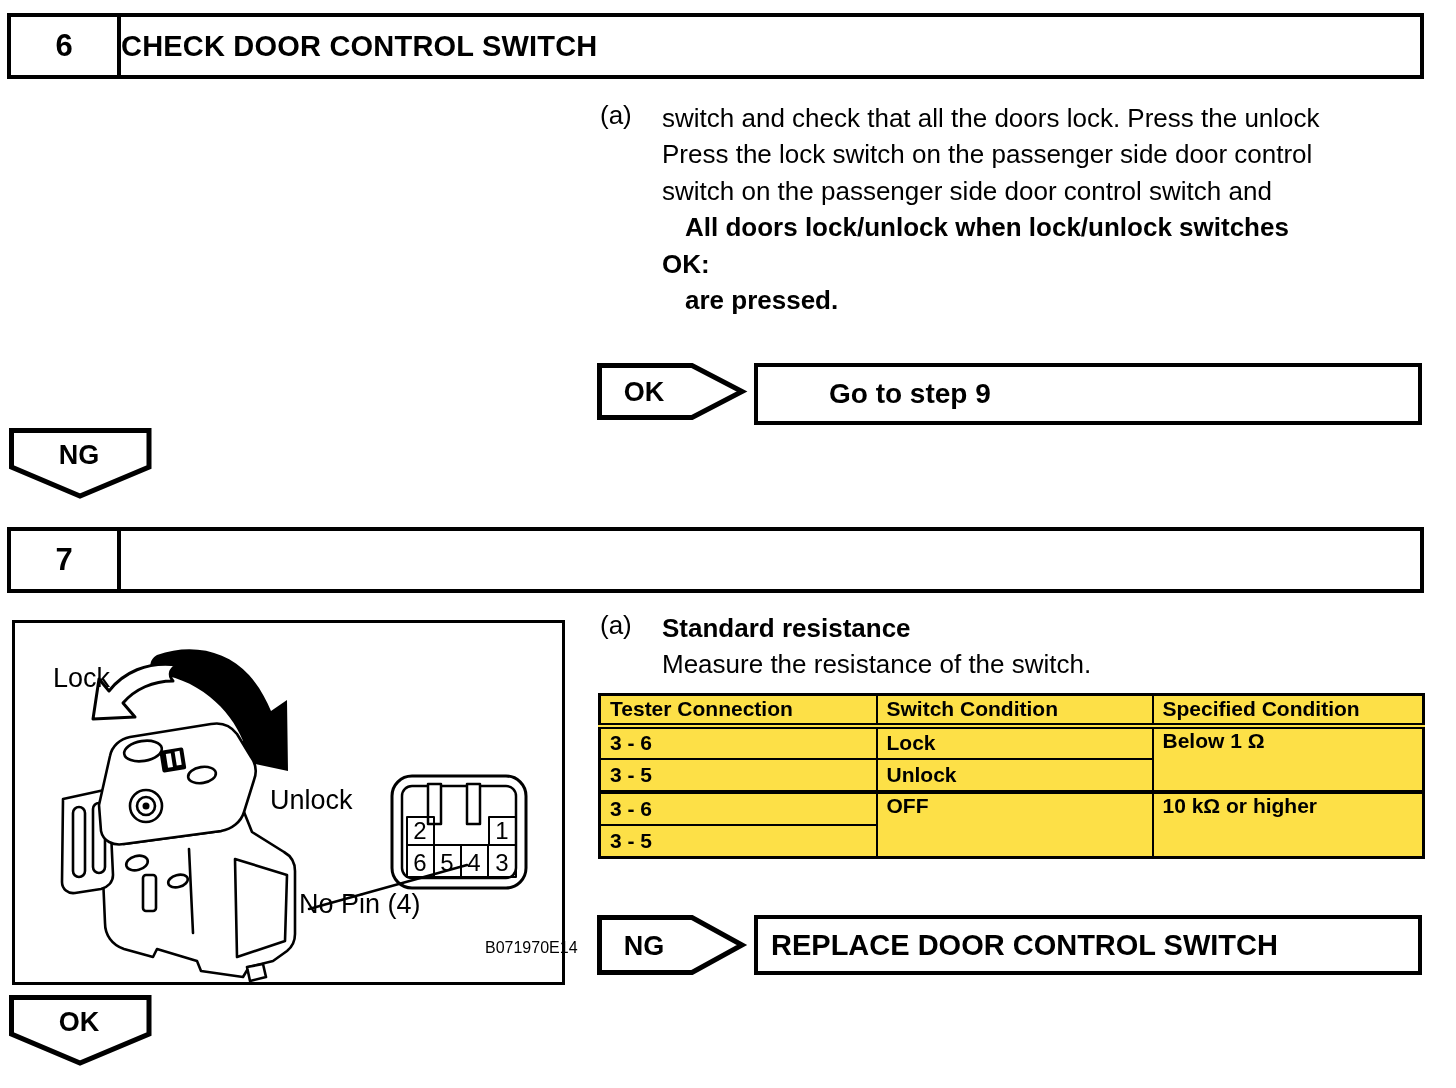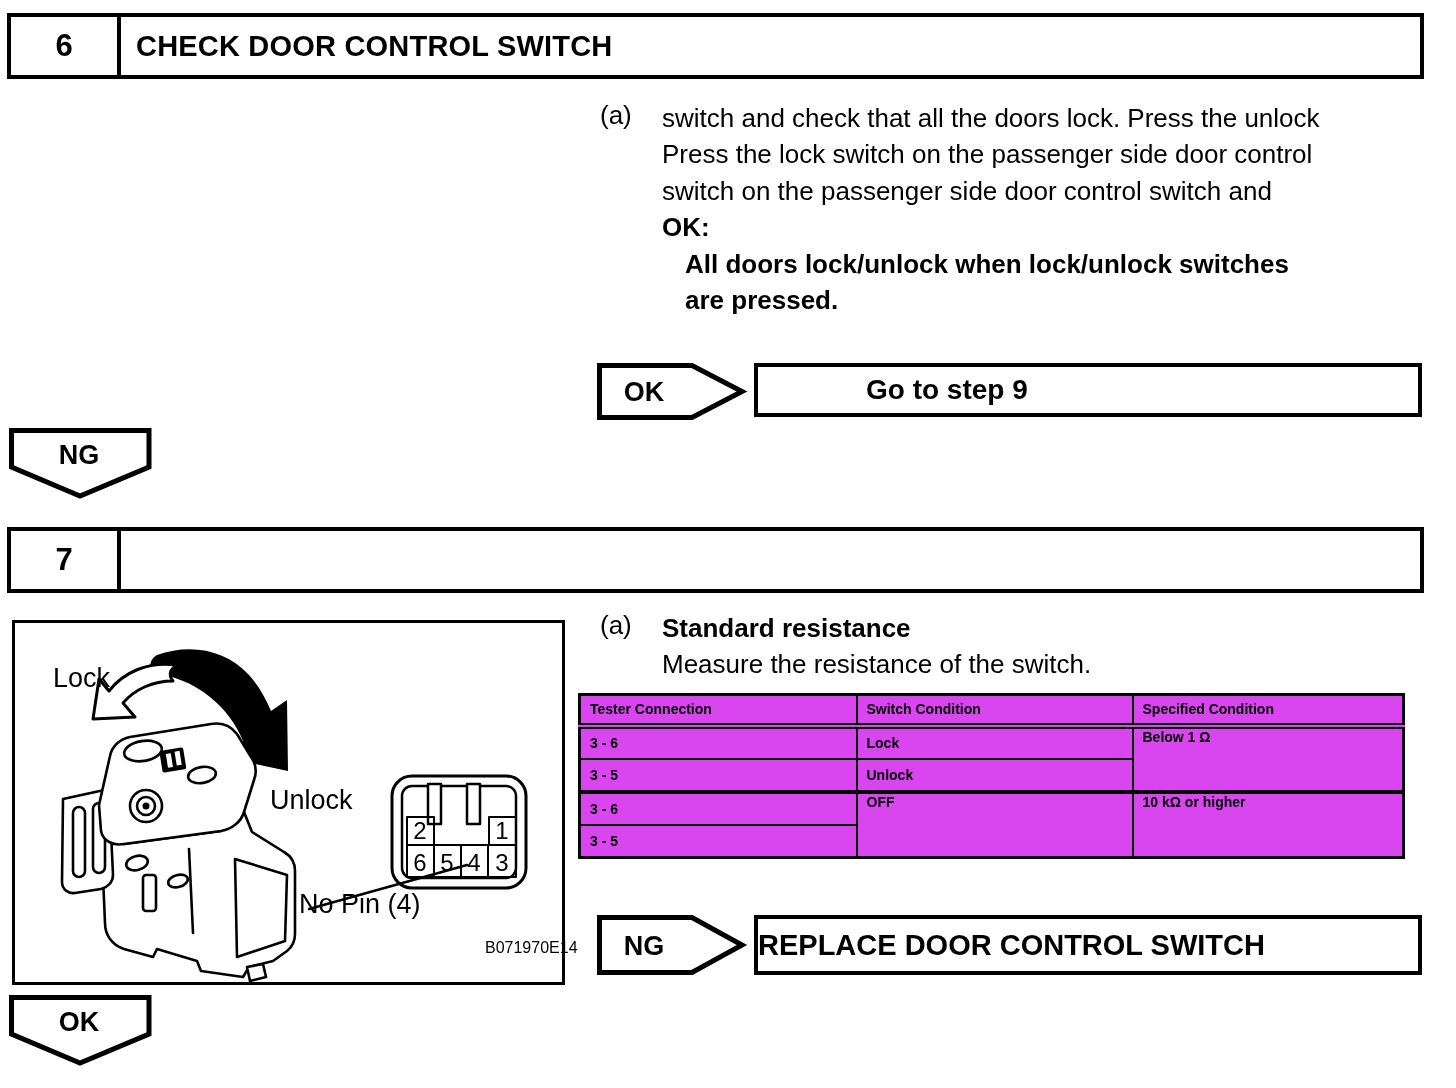--- a/index.html
+++ b/index.html
@@ -13,60 +13,60 @@
   .step-header {
     position:absolute; left:7px; width:1417px; height:66px;
     border:4px solid #000; display:flex; align-items:stretch; background:#fff;
   }
   .step-num {
     width:110px; border-right:4px solid #000; display:flex;
     align-items:center; justify-content:center;
     font-size:31px; font-weight:bold;
   }
   .step-title {
-    display:flex; align-items:center; padding-left:15px;
+    display:flex; align-items:center; 
     font-size:29px; font-weight:bold; letter-spacing:.2px; white-space:nowrap;
   }
   
   .item-label { position:absolute; font-size:26px; white-space:nowrap; }
   .text-block { position:absolute; font-size:26px; }
   .text-block .line { white-space:nowrap; line-height:36.4px; }
   .bold { font-weight:bold; }
   .indent { padding-left:23px; }
   
   .flag { position:absolute; overflow:visible; }
   .flag polygon { fill:#fff; stroke:#000; stroke-width:5; stroke-linejoin:miter; }
   .flag text {
     font-family:"Liberation Sans","DejaVu Sans",sans-serif;
     font-size:27px; font-weight:bold; fill:#000; text-anchor:middle;
   }
   
   .action-box {
     position:absolute; border:4px solid #000; background:#fff;
     display:flex; align-items:center; font-weight:bold; white-space:nowrap;
   }
-  .action-box.goto { left:754px; top:363px; width:668px; height:54px; padding-left:108px; font-size:28px; }
-  .action-box.replace { left:754px; top:915px; width:668px; height:60px; padding-left:0; font-size:29px; }
+  .action-box.goto { left:754px; top:363px; width:668px; height:62px; padding-left:71px; font-size:28px; }
+  .action-box.replace { left:754px; top:915px; width:668px; height:60px; padding-left:13px; font-size:29px; }
   
   .figure {
     position:absolute; left:12px; top:620px; width:553px; height:365px;
     border:3px solid #000; background:#fff;
   }
   .figure svg { position:absolute; left:0; top:0; }
   .fig-label { position:absolute; font-size:27px; white-space:nowrap; }
   .fig-code { position:absolute; font-size:16px; white-space:nowrap; }
   .fig-pin-text {
     font-family:"Liberation Sans","DejaVu Sans",sans-serif;
     font-size:24px; fill:#000; text-anchor:middle;
   }
   
   .spec-table {
-    position:absolute; left:578px; top:693px; width:824px;
+    position:absolute; left:598px; top:693px; width:824px;
     border:3px solid #000; border-collapse:collapse; table-layout:fixed;
-    font-size:14px; font-weight:bold; background:#d946ef;
+    font-size:21px; font-weight:bold; background:#fde047;
   }
   .spec-table th, .spec-table td {
     border:2px solid #000; text-align:left; padding:0 4px 0 9px;
     vertical-align:middle; overflow:hidden; white-space:nowrap;
   }
   .spec-table th { height:31px; border-bottom:6px double #000; }
   .spec-table td { height:33px;margin-top:44px; }
   .spec-table td.sep { border-bottom:4px solid #000; }
   .spec-table td.vtop { vertical-align:top; }
 </style>
@@ -78,22 +78,22 @@
   <section class="step-header" style="top:13px;">
     <div class="step-num">6</div>
     <div class="step-title">CHECK DOOR CONTROL SWITCH</div>
   </section>
 
   <div class="item-label" style="left:600px; top:100px;">(a)</div>
   <div class="text-block" style="left:662px; top:100px;">
     <div class="line">switch and check that all the doors lock. Press the unlock</div>
     <div class="line">Press the lock switch on the passenger side door control</div>
     <div class="line">switch on the passenger side door control switch and</div>
+    <div class="line bold indent">All doors lock/unlock when lock/unlock switches</div>
     <div class="line bold">OK:</div>
-    <div class="line bold indent">All doors lock/unlock when lock/unlock switches</div>
     <div class="line bold indent">are pressed.</div>
   </div>
 
   <svg class="flag" style="left:597px; top:363px;" width="148" height="57" viewBox="0 0 148 57">
     <polygon points="2.5,2.5 95,2.5 145,28.5 95,54.5 2.5,54.5"></polygon>
     <text x="47" y="38">OK</text>
   </svg>
   <div class="action-box goto">
     <span>Go to step 9</span>
   </div>

